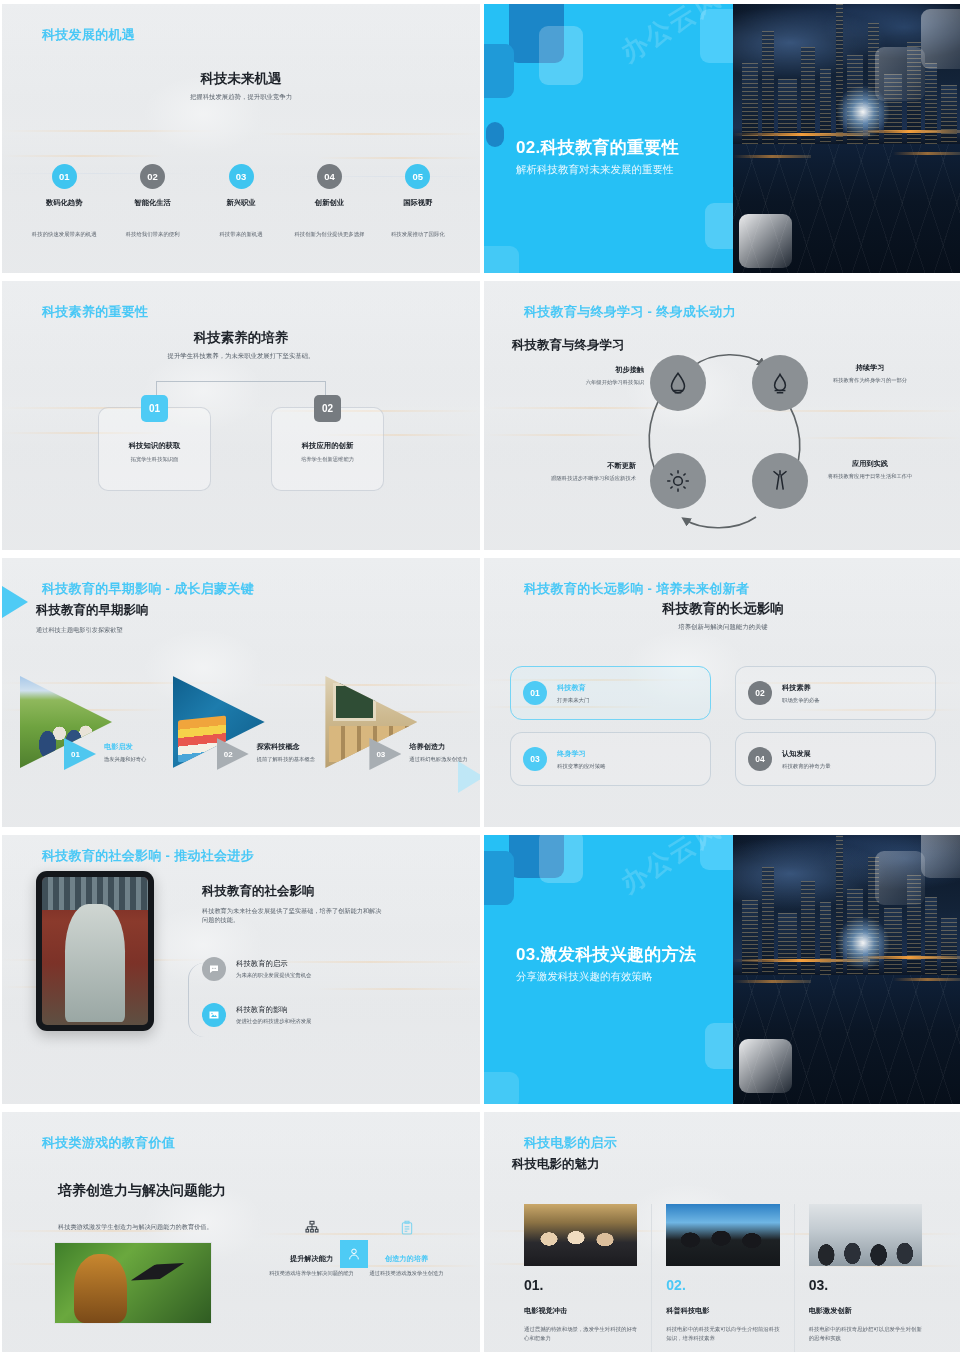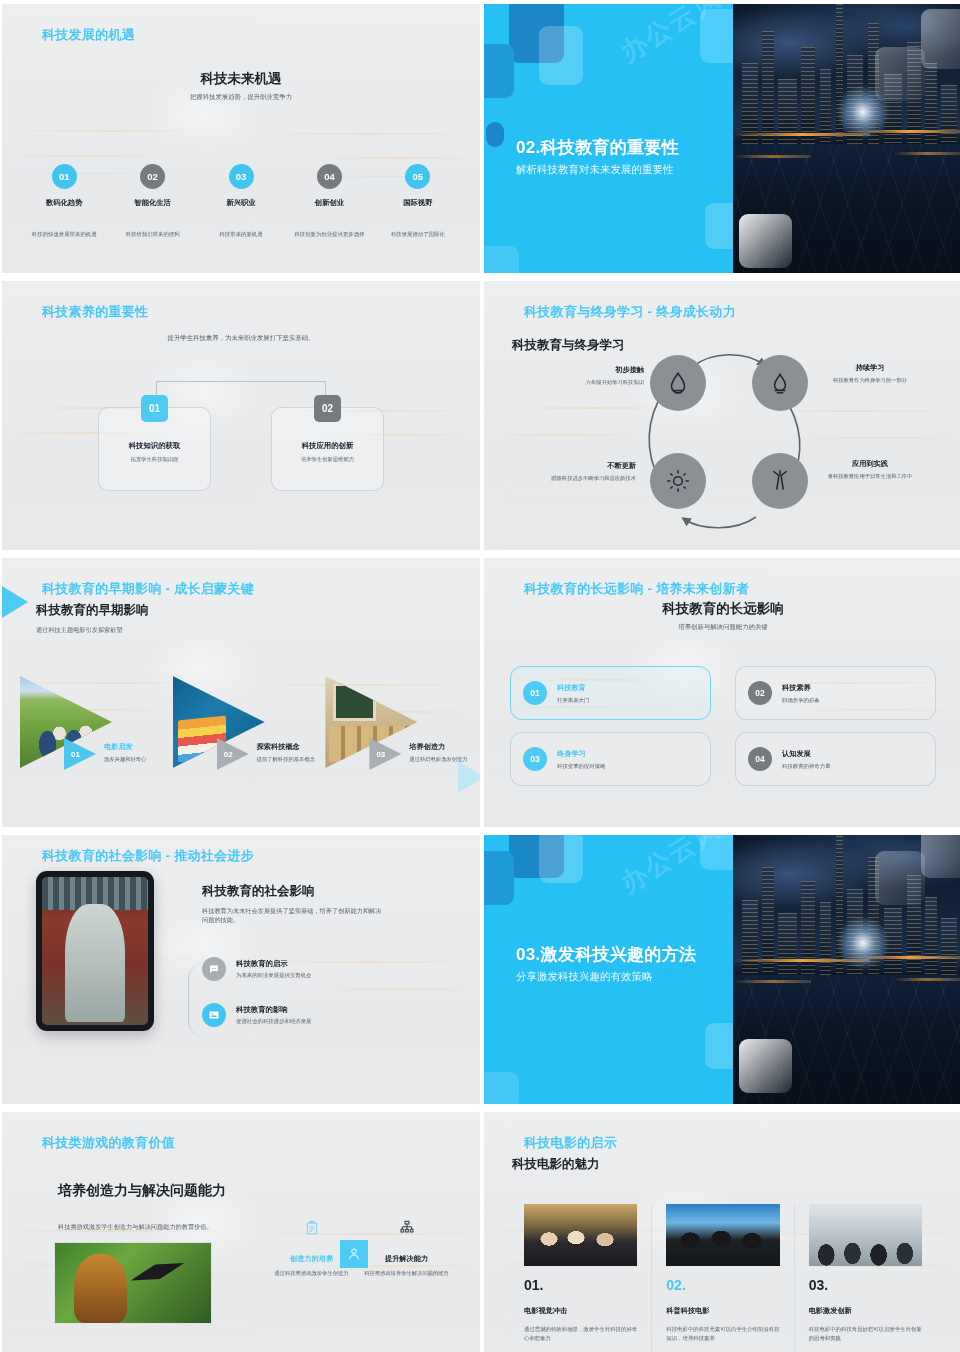--- a/index.html
+++ b/index.html
@@ -153,21 +153,21 @@
 
   
   .tablet{position:absolute; left:34px; top:36px; width:118px; height:160px;
     background:#14171b; border-radius:11px; padding:6px; z-index:6; box-shadow:0 5px 14px rgba(0,0,0,.22);}
   .tablet .scr{width:100%; height:100%; border-radius:5px; overflow:hidden; position:relative;}
   .bullets{position:absolute; left:200px; top:122px; z-index:6;}
   .brow{display:flex; align-items:center; margin-bottom:22px;}
   .bico{width:24px; height:24px; border-radius:50%; margin-right:10px; flex:0 0 auto;
     display:flex; align-items:center; justify-content:center;}
   .bico svg{width:12px; height:12px; fill:#fff;}
-  .brow .t{font-size:7.4px; font-weight:700; color:#20262e;}
+  .brow .t{font-size:7.4px; font-weight:400; color:#20262e;}
   .brow .d{font-size:5.4px; color:#555e68; margin-top:3px;}
   .curve{position:absolute; left:186px; top:128px; width:16px; height:74px;
     border-left:1px solid #c2cad3; border-radius:40px 0 0 40px; z-index:5;}
 
   
   .s9img{position:absolute; left:52px; top:130px; width:158px; height:82px; z-index:6;
     border:1px solid #dfe2e5; overflow:hidden;}
   .s9right{position:absolute; left:262px; top:106px; width:190px; z-index:6; display:flex;}
   .s9col{flex:1; text-align:center; position:relative;}
   .s9ico{width:20px; height:20px; margin:0 auto 16px; display:flex; align-items:center; justify-content:center;}
@@ -367,20 +367,21 @@
       <div class="road"></div>
       <div class="streak" style="left:0;width:46%;top:47%"></div>
       <div class="streak" style="right:0;width:46%;top:48%"></div>
       <div class="streak" style="left:0;width:34%;top:56%"></div>
       <div class="streak" style="right:0;width:34%;top:57%"></div>
       <div class="glow"></div>
       <div class="veil"></div>
     </div>
     <div class="eyebrow">科技素养的重要性</div>
     <div class="ctr-h" style="top:48px">
+      <h3>科技素养的培养</h3>
       <p>提升学生科技素养，为未来职业发展打下坚实基础。</p>
     </div>
     <div class="twobox">
       <div class="connector"></div>
       <div class="tbx l">
         <div class="sqnum" style="background:#4ecbf5">01</div>
         <div class="tt">科技知识的获取</div>
         <div class="dd">拓宽学生科技知识面</div>
       </div>
       <div class="tbx r">
@@ -742,41 +743,41 @@
     <div class="lft-h" style="left:56px; top:70px; width:220px">
       <h3 style="font-size:14px">培养创造力与解决问题能力</h3>
       <p style="margin-top:22px">科技类游戏激发学生创造力与解决问题能力的教育价值。</p>
     </div>
     <div class="s9img">
         <div class="ph ph-grad"></div>
       </div>
     <div class="s9right">
       <div class="s9col">
         <div class="s9ico">
-          <svg viewBox="0 0 24 24" fill="none" stroke="#7fd4f0" stroke-width="1.6">
-            <rect x="5" y="4" width="14" height="17" rx="2"></rect>
-              <path d="M9 2h6v3H9z"></path>
-              <path d="M8.5 10h7 M8.5 13.5h7 M8.5 17h4"></path>
-          </svg>
-        </div>
-        <div class="t" style="color:#49c8f6">创造力的培养</div>
-        <div class="d">通过科技类游戏激发学生创造力</div>
-      </div>
-      <div class="s9col">
-        <div class="s9ico">
           <svg viewBox="0 0 24 24" fill="none" stroke="#3a4149" stroke-width="1.6">
             <rect x="9" y="2" width="6" height="4"></rect>
               <path d="M12 6v4 M5 10h14 M5 10v4 M12 10v4 M19 10v4"></path>
             <rect x="3" y="14" width="4" height="4"></rect>
               <rect x="10" y="14" width="4" height="4"></rect>
               <rect x="17" y="14" width="4" height="4"></rect>
           </svg>
         </div>
         <div class="t" style="color:#20262e">提升解决能力</div>
         <div class="d">科技类游戏培养学生解决问题的能力</div>
+      </div>
+      <div class="s9col">
+        <div class="s9ico">
+          <svg viewBox="0 0 24 24" fill="none" stroke="#7fd4f0" stroke-width="1.6">
+            <rect x="5" y="4" width="14" height="17" rx="2"></rect>
+              <path d="M9 2h6v3H9z"></path>
+              <path d="M8.5 10h7 M8.5 13.5h7 M8.5 17h4"></path>
+          </svg>
+        </div>
+        <div class="t" style="color:#49c8f6">创造力的培养</div>
+        <div class="d">通过科技类游戏激发学生创造力</div>
       </div>
       <div class="s9person">
         <svg viewBox="0 0 24 24">
             <circle cx="12" cy="8" r="3.4"></circle>
             <path d="M5.5 20 a6.5 6.5 0 0 1 13 0"></path>
           </svg>
       </div>
     </div>
   </div>
 

